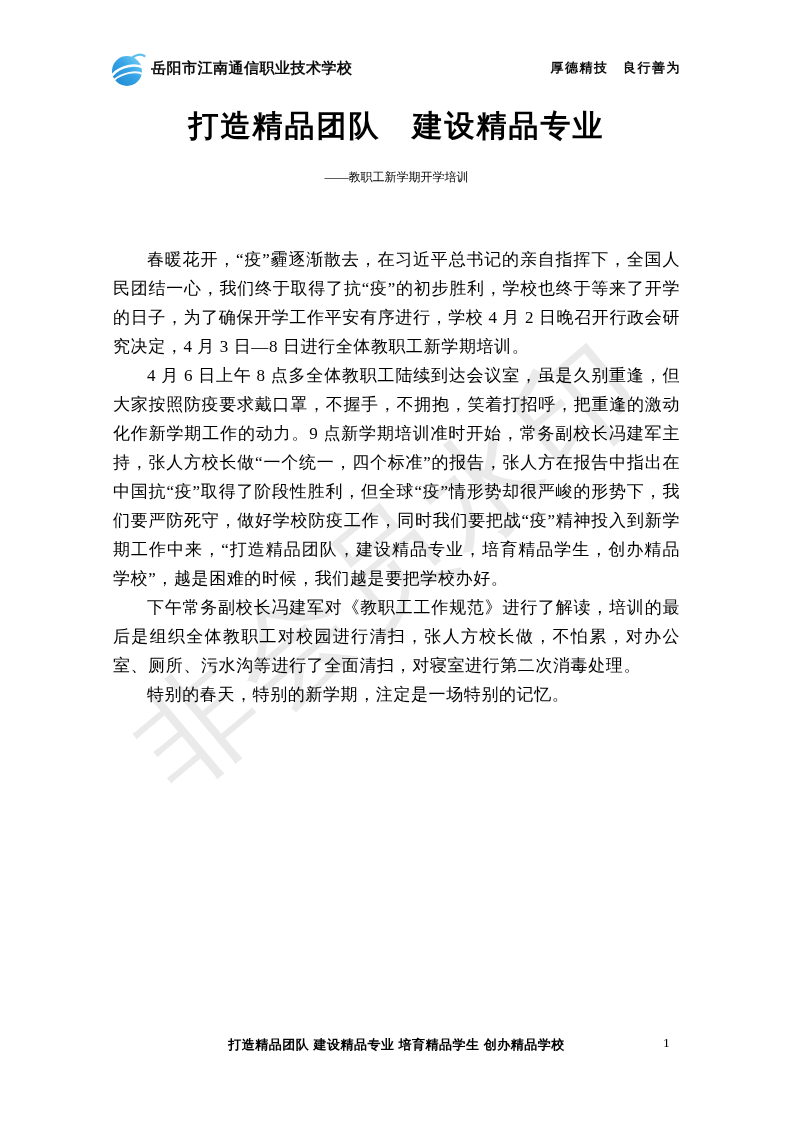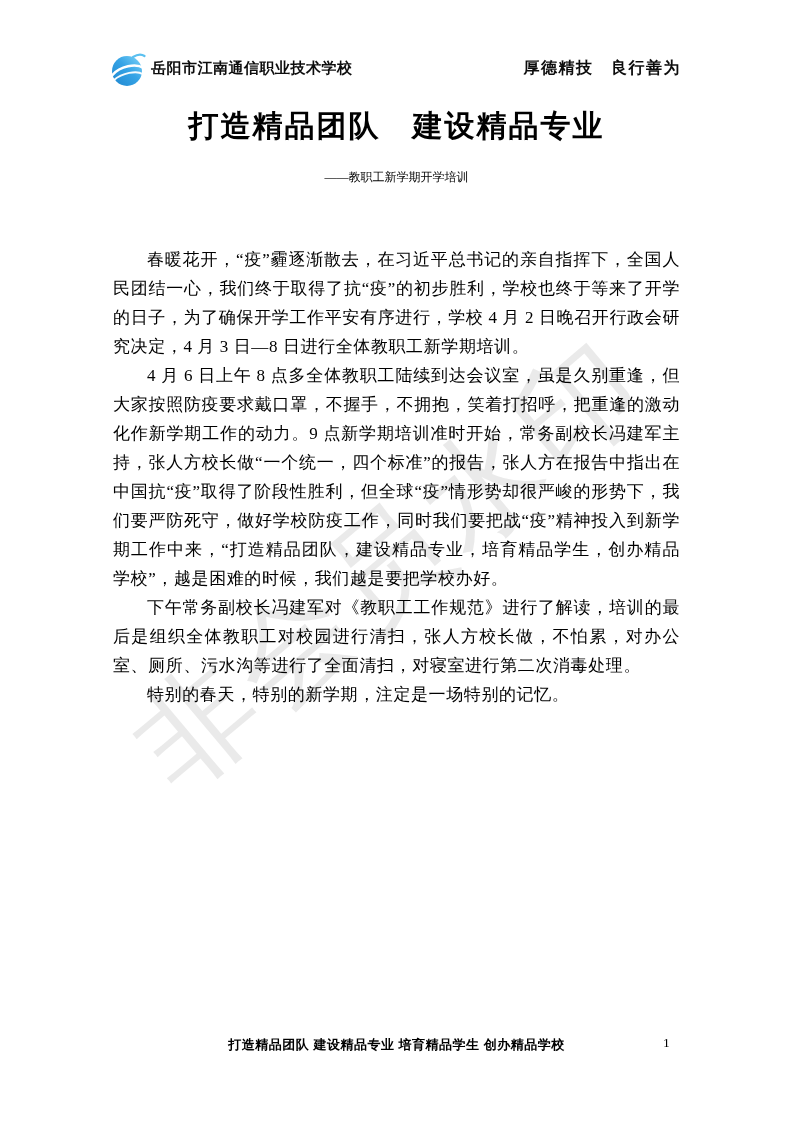--- a/index.html
+++ b/index.html
@@ -29,21 +29,21 @@
     font-family: "Liberation Sans", "DejaVu Sans", sans-serif;
     font-weight: bold;
     font-size: 15px;
     letter-spacing: 0.5px;
     color: #0d0d0d;
     white-space: nowrap;
   }
   .motto {
     font-family: "Liberation Sans", "DejaVu Sans", sans-serif;
     font-weight: bold;
-    font-size: 16px;
+    font-size: 13px;
     letter-spacing: 1.5px;
     color: #0d0d0d;
     white-space: nowrap;
   }
   
   .title {
     position: absolute;
     top: 88px; left: 0; width: 100%;
     text-align: center;
     font-weight: bold;

